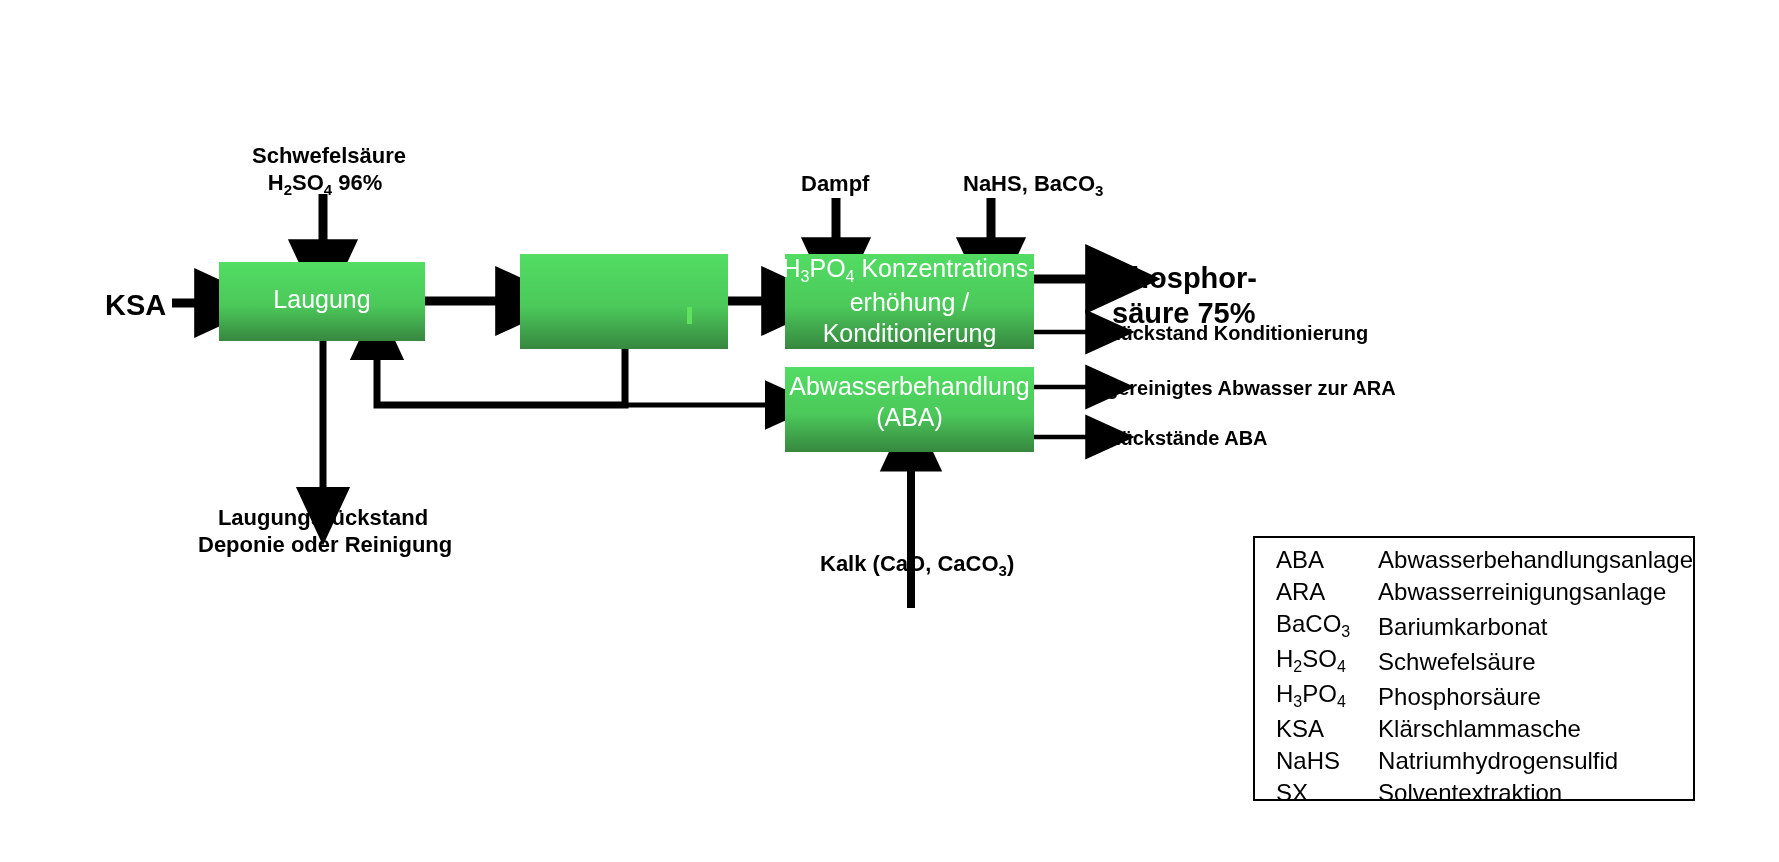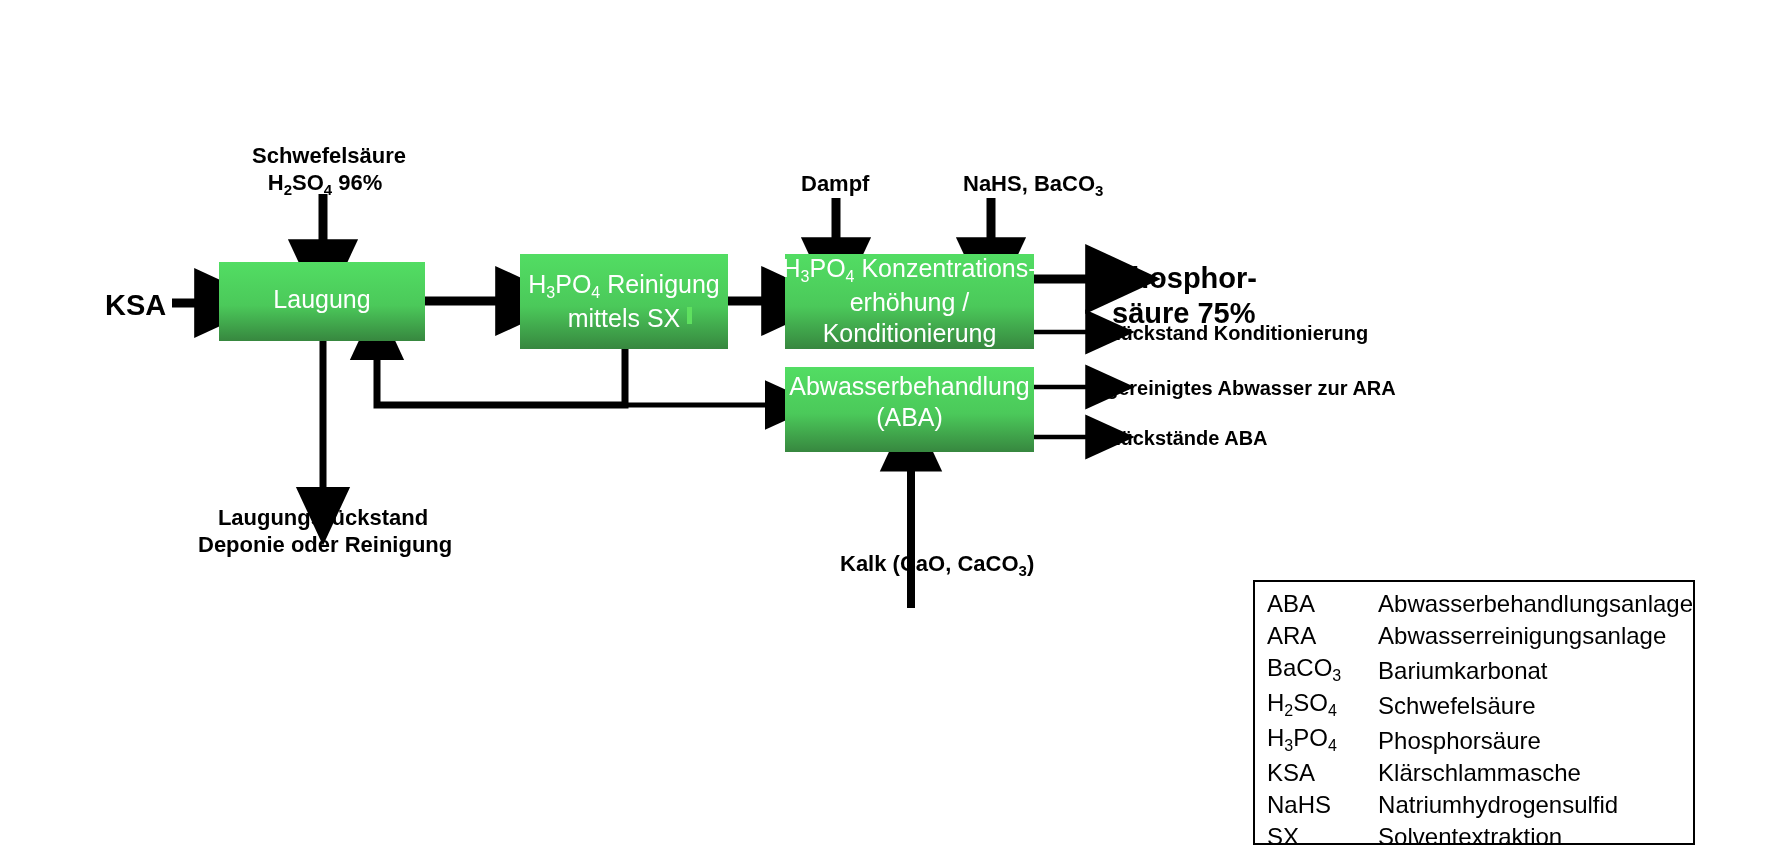--- a/index.html
+++ b/index.html
@@ -90,24 +90,20 @@
     <rect x="219" y="262" width="206" height="79" fill="url(#boxgrad)"></rect>
     <rect x="520" y="254" width="208" height="95" fill="url(#boxgrad)"></rect>
     <rect x="785" y="254" width="249" height="95" fill="url(#boxgrad)"></rect>
     <rect x="785" y="367" width="249" height="85" fill="url(#boxgrad)"></rect>
   </svg>
 
   <div class="boxlabel" style="left:219px;top:260px;width:206px;height:79px;">
     <span>Laugung</span>
   </div>
 
-  <div class="boxlabel" style="left:520px;top:254px;width:208px;height:95px;flex-direction:column;">
-    <div><span>H</span><sub>3</sub><span>PO</span><sub>4</sub><span>&nbsp;Reinigung</span></div>
-    <div>mittels SX</div>
-  </div>
 
   <div class="boxlabel" style="left:785px;top:252px;width:249px;height:97px;flex-direction:column;">
     <div><span>H</span><sub>3</sub><span>PO</span><sub>4</sub><span>&nbsp;Konzentrations-</span></div>
     <div>erhöhung /</div>
     <div>Konditionierung</div>
   </div>
 
   <div class="boxlabel" style="left:785px;top:367px;width:249px;height:69px;flex-direction:column;">
     <div>Abwasserbehandlung</div>
     <div>(ABA)</div>
@@ -147,25 +143,25 @@
 
   <div class="slabel" style="left:1106px;top:425px;font-size:20px;">
     <span>Rückstände ABA</span>
   </div>
 
   <div class="slabel ctr" style="left:198px;top:504px;width:250px;">
     <div>Laugungsrückstand</div>
     <div>Deponie oder Reinigung</div>
   </div>
 
-  <div class="slabel" style="left:840px;top:550px;">
+  <div class="slabel" style="left:820px;top:550px;">
     <span>Kalk (</span><span class="misspell">CaO</span><span>, CaCO<sub>3</sub>)</span>
   </div>
 
-  <div id="legend" style="left:1253px;top:580px;width:442px;height:265px;">
+  <div id="legend" style="left:1253px;top:536px;width:442px;height:265px;padding-left:9px;">
     <table>
       <tbody>
         <tr>
           <td class="abbr">ABA</td>
           <td>Abwasserbehandlungsanlage</td>
         </tr>
         <tr>
           <td class="abbr">ARA</td>
           <td>Abwasserreinigungsanlage</td>
         </tr>

